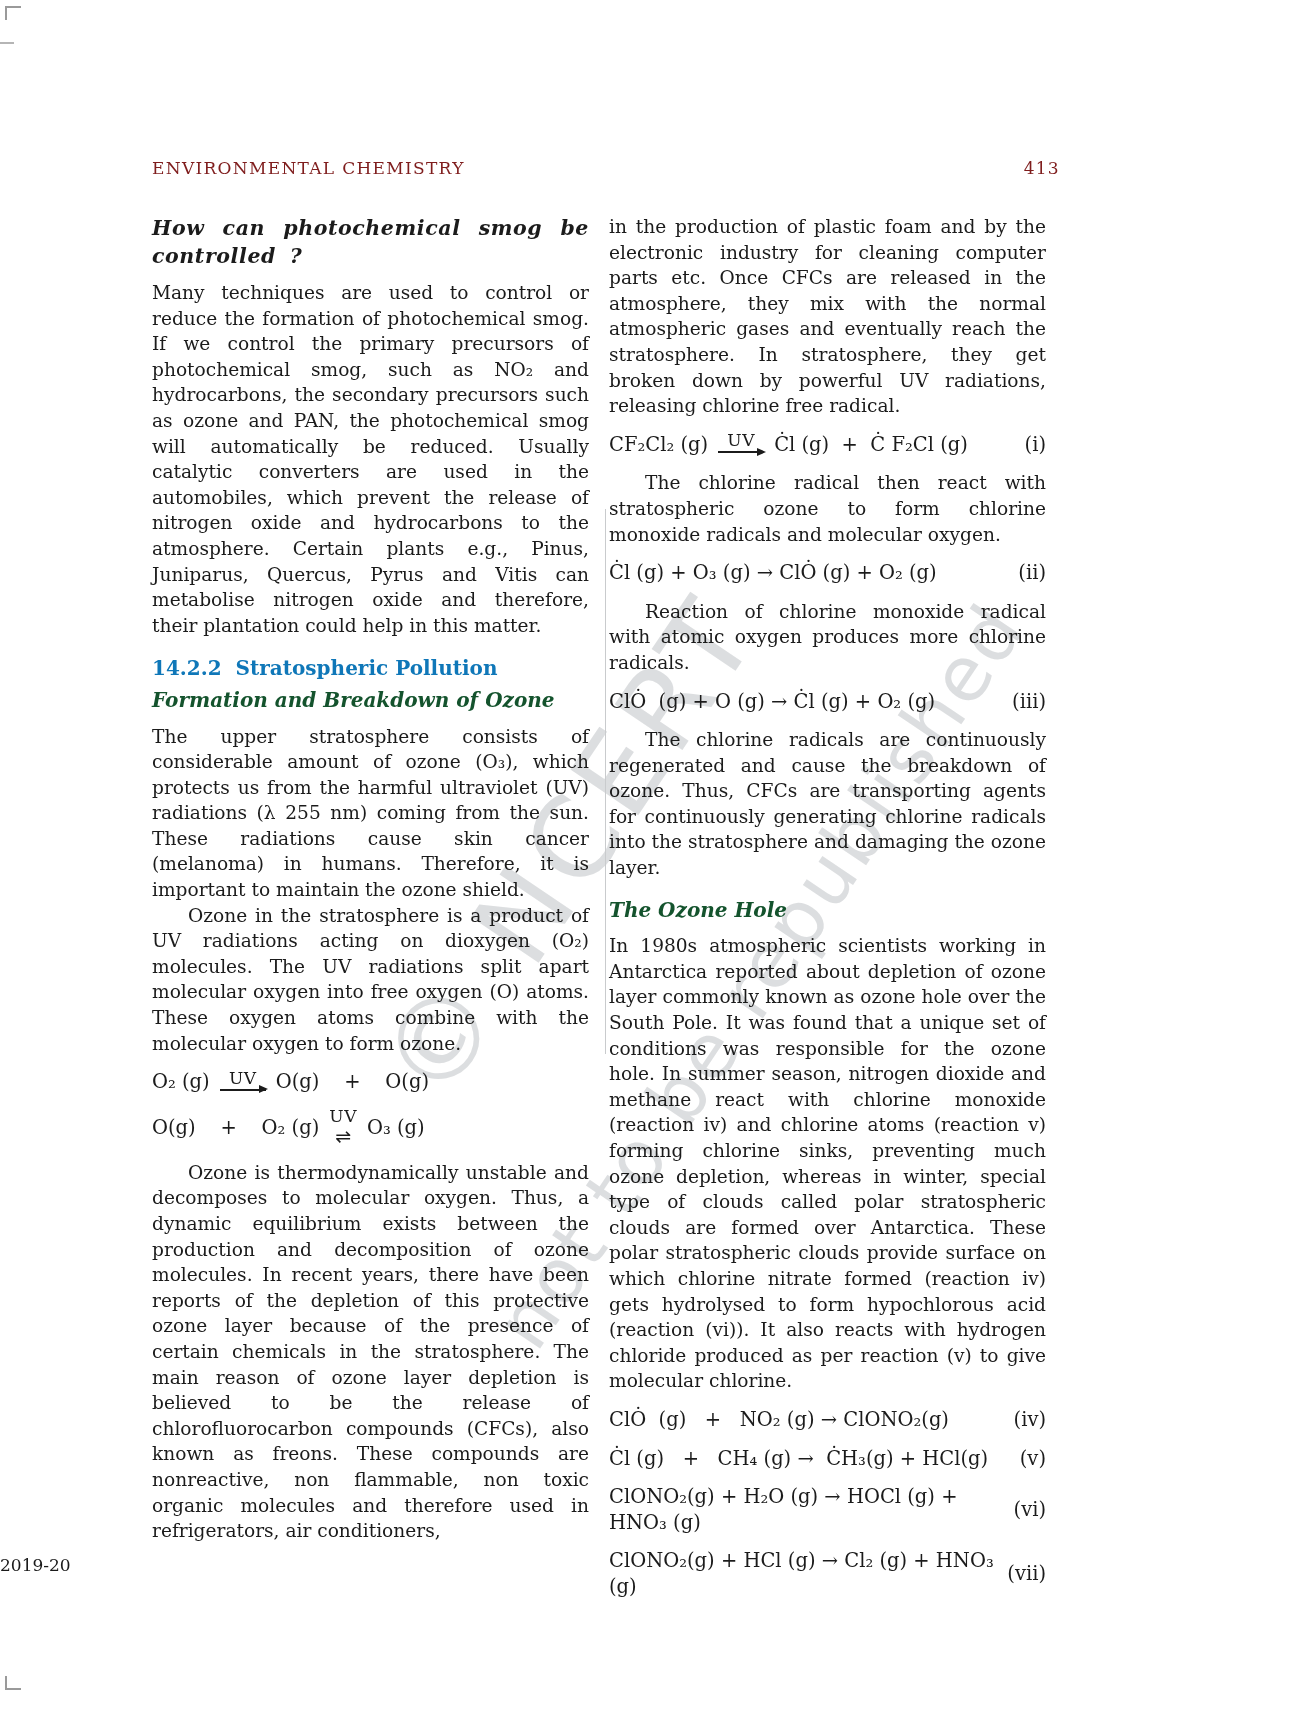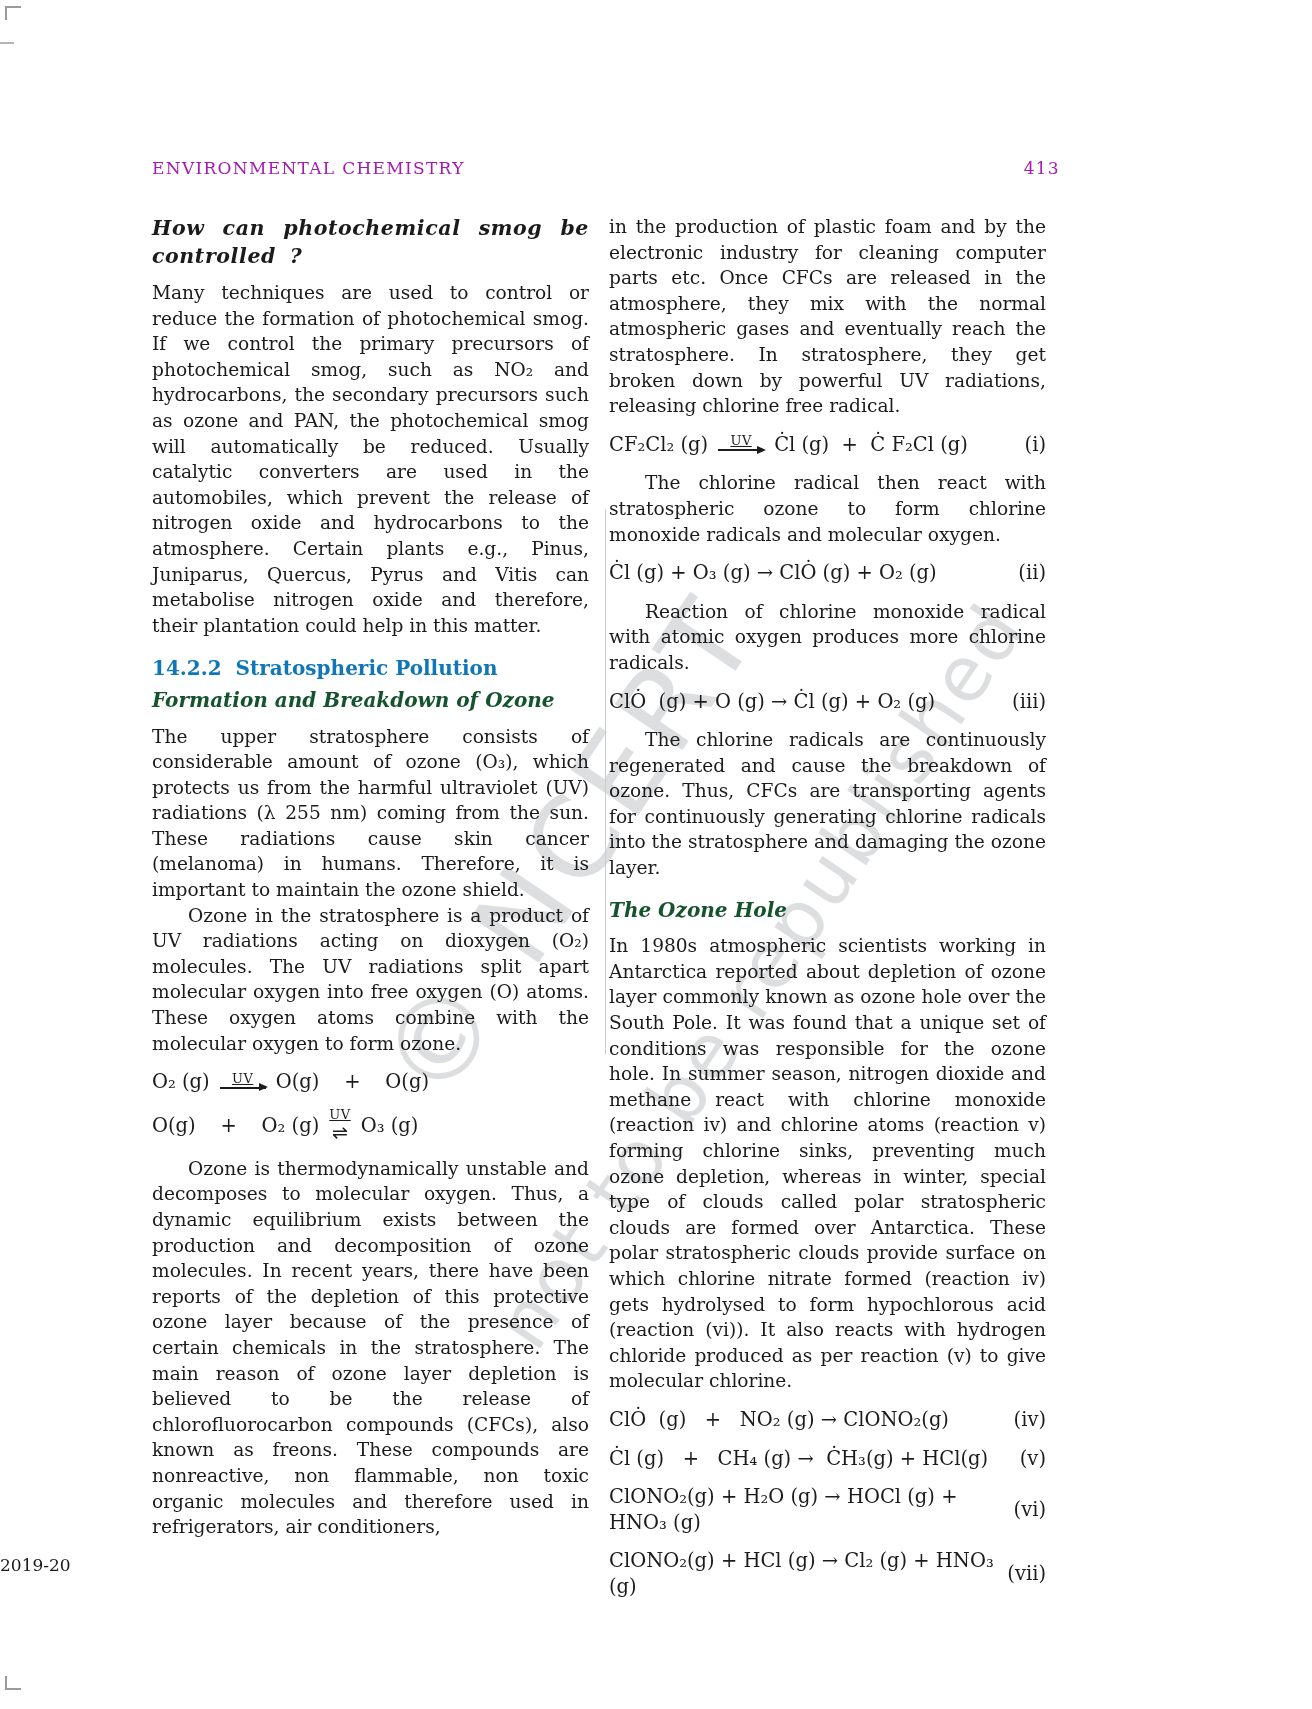--- a/index.html
+++ b/index.html
@@ -13,39 +13,39 @@
     transform:translate(-50%,-50%) rotate(-56deg);
     color:#c6c9cc; opacity:0.6; text-align:center;
     font-family:"DejaVu Sans","Liberation Sans",sans-serif;
     pointer-events:none; z-index:0; white-space:nowrap;
   }
   .wm1 { font-size:112px; letter-spacing:8px; margin-bottom:120px; }
   .wm2 { font-size:76px; letter-spacing:3px; }
   .content { position:absolute; left:152px; top:158px; width:908px; z-index:1; }
   .page-header {
     display:flex; justify-content:space-between; align-items:baseline;
-    font-size:17px; letter-spacing:1.3px; color:#a21caf; margin-bottom:36px;
+    font-size:17px; letter-spacing:1.3px; color:#7f1d1d; margin-bottom:36px;
   }
   .columns { display:flex; gap:20px; position:relative; }
   .col { width:437px; font-size:18.6px; line-height:25.6px; text-align:justify; }
   .col-divider { position:absolute; left:453px; top:295px; width:1px; height:545px; background:#c9cbcd; }
   p { margin:0; }
   p.indent { text-indent:36px; }
   .qheading {
     font-weight:bold; font-style:italic; font-size:20.5px; line-height:28px;
     letter-spacing:0.6px; word-spacing:6px; margin-bottom:10px; text-align:justify;
   }
   .section-heading { color:#0f77b8; font-weight:bold; font-size:20px; margin:18px 0 6px; text-align:left; }
   .section-heading .sect-title { margin-left:14px; }
   .sub-heading { color:#14532d; font-weight:bold; font-style:italic; font-size:20px; margin:2px 0 10px; text-align:left; }
   .sub-heading.mt { margin-top:17px; }
   .eq { display:flex; align-items:center; margin:13px 0; font-size:19.5px; text-align:left; white-space:pre-wrap; }
   .eqnum { margin-left:auto; }
   .uvarrow { display:inline-flex; flex-direction:column; align-items:center; margin:0 10px; }
-  .uvlabel { font-size:13px; line-height:1; margin-bottom:2px; letter-spacing:0.5px;text-decoration:underline; }
+  .uvlabel { font-size:17px; line-height:1; margin-bottom:2px; letter-spacing:0.5px; }
   .arrowshaft { position:relative; width:46px; height:2px; background:#1b1b1b; margin-bottom:4px; }
   .arrowshaft::after {
     content:""; position:absolute; right:-2px; top:-3.5px; width:0; height:0;
     border-left:9px solid #1b1b1b; border-top:4.5px solid transparent; border-bottom:4.5px solid transparent;
   }
   .eqglyph { font-family:"DejaVu Sans","Liberation Sans",sans-serif; font-size:19px; line-height:1; margin-bottom:1px; }
   .footer { position:absolute; bottom:134px; left:0; width:100%; font-size:17px; z-index:1; }
   .crop { position:absolute; z-index:2; }
   .crop-tl1 { left:5px; top:6px; width:16px; height:14px; border-left:2px solid #9a9a9a; border-top:2px solid #9a9a9a; }
   .crop-tl2 { left:0px; top:34px; width:14px; height:10px; border-bottom:2px solid #b5b5b5; }

